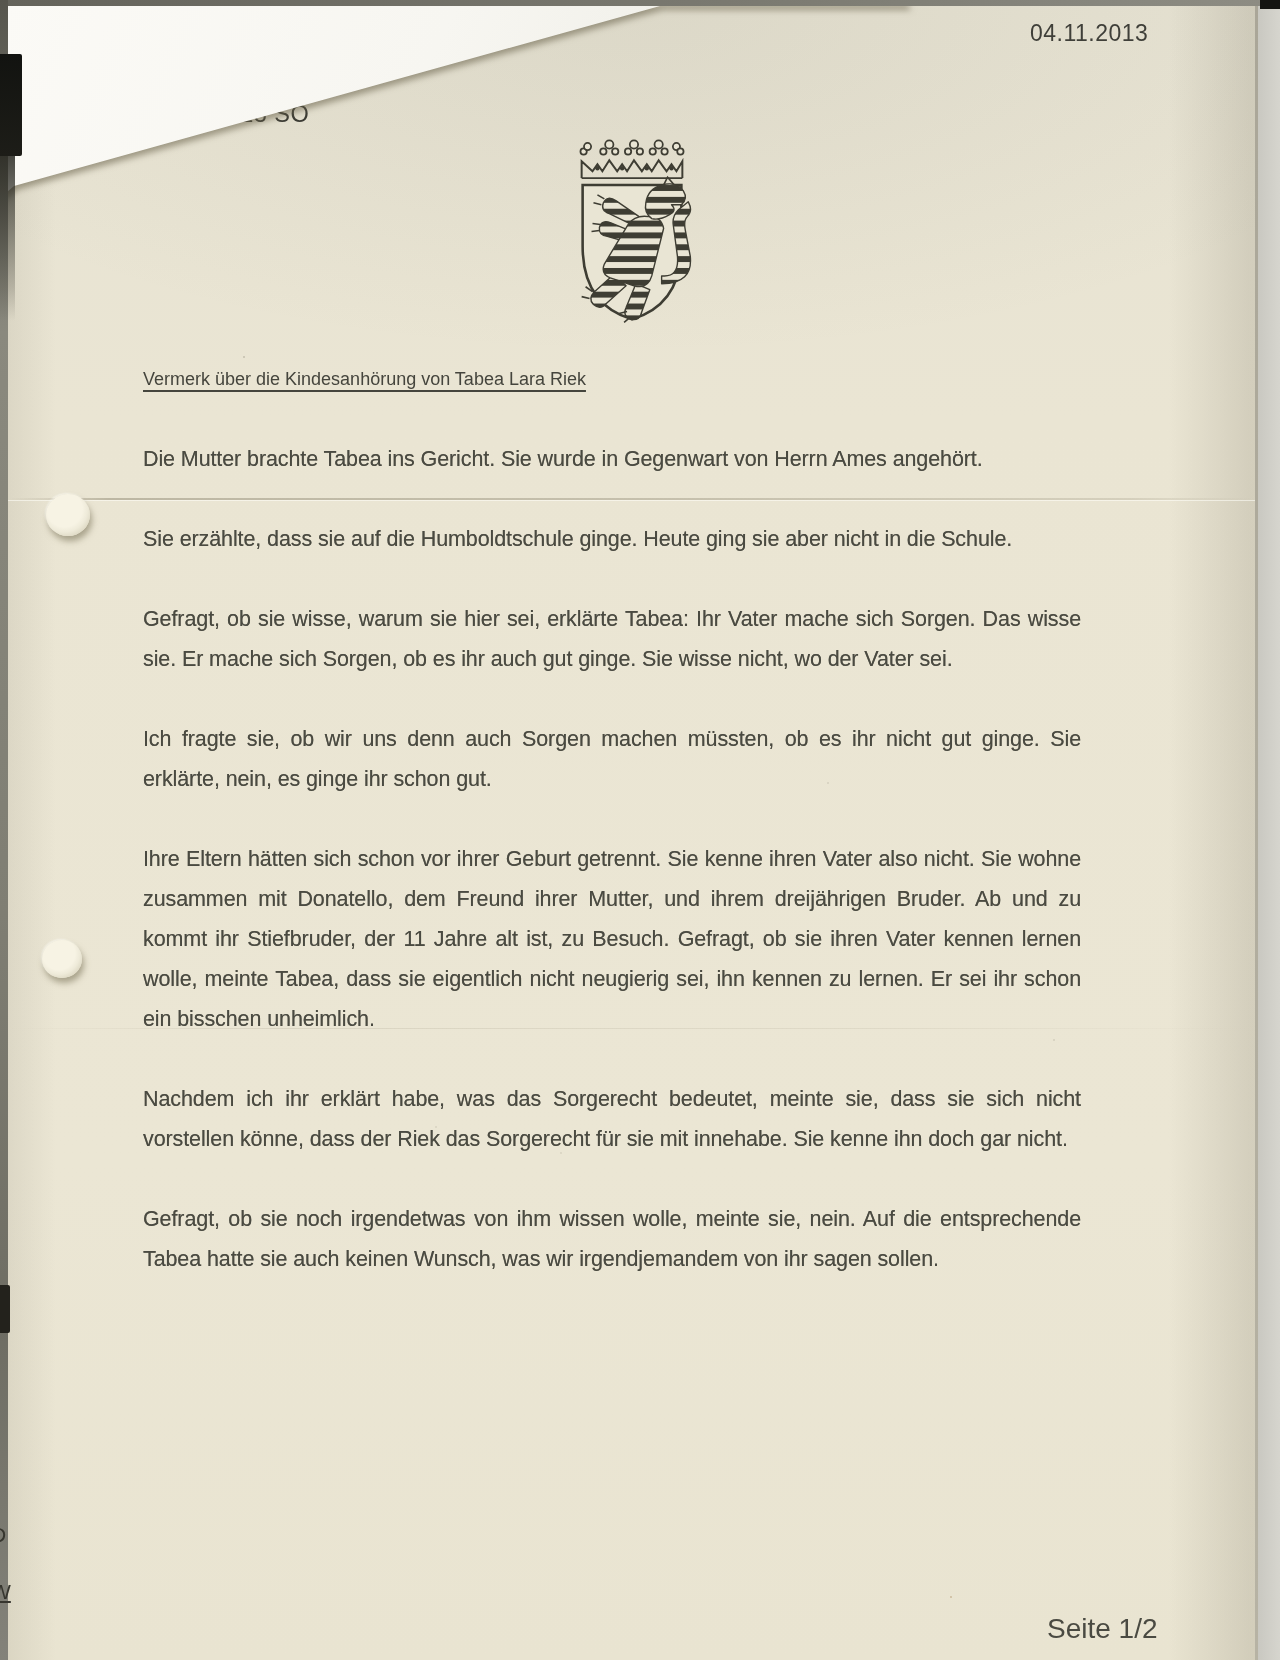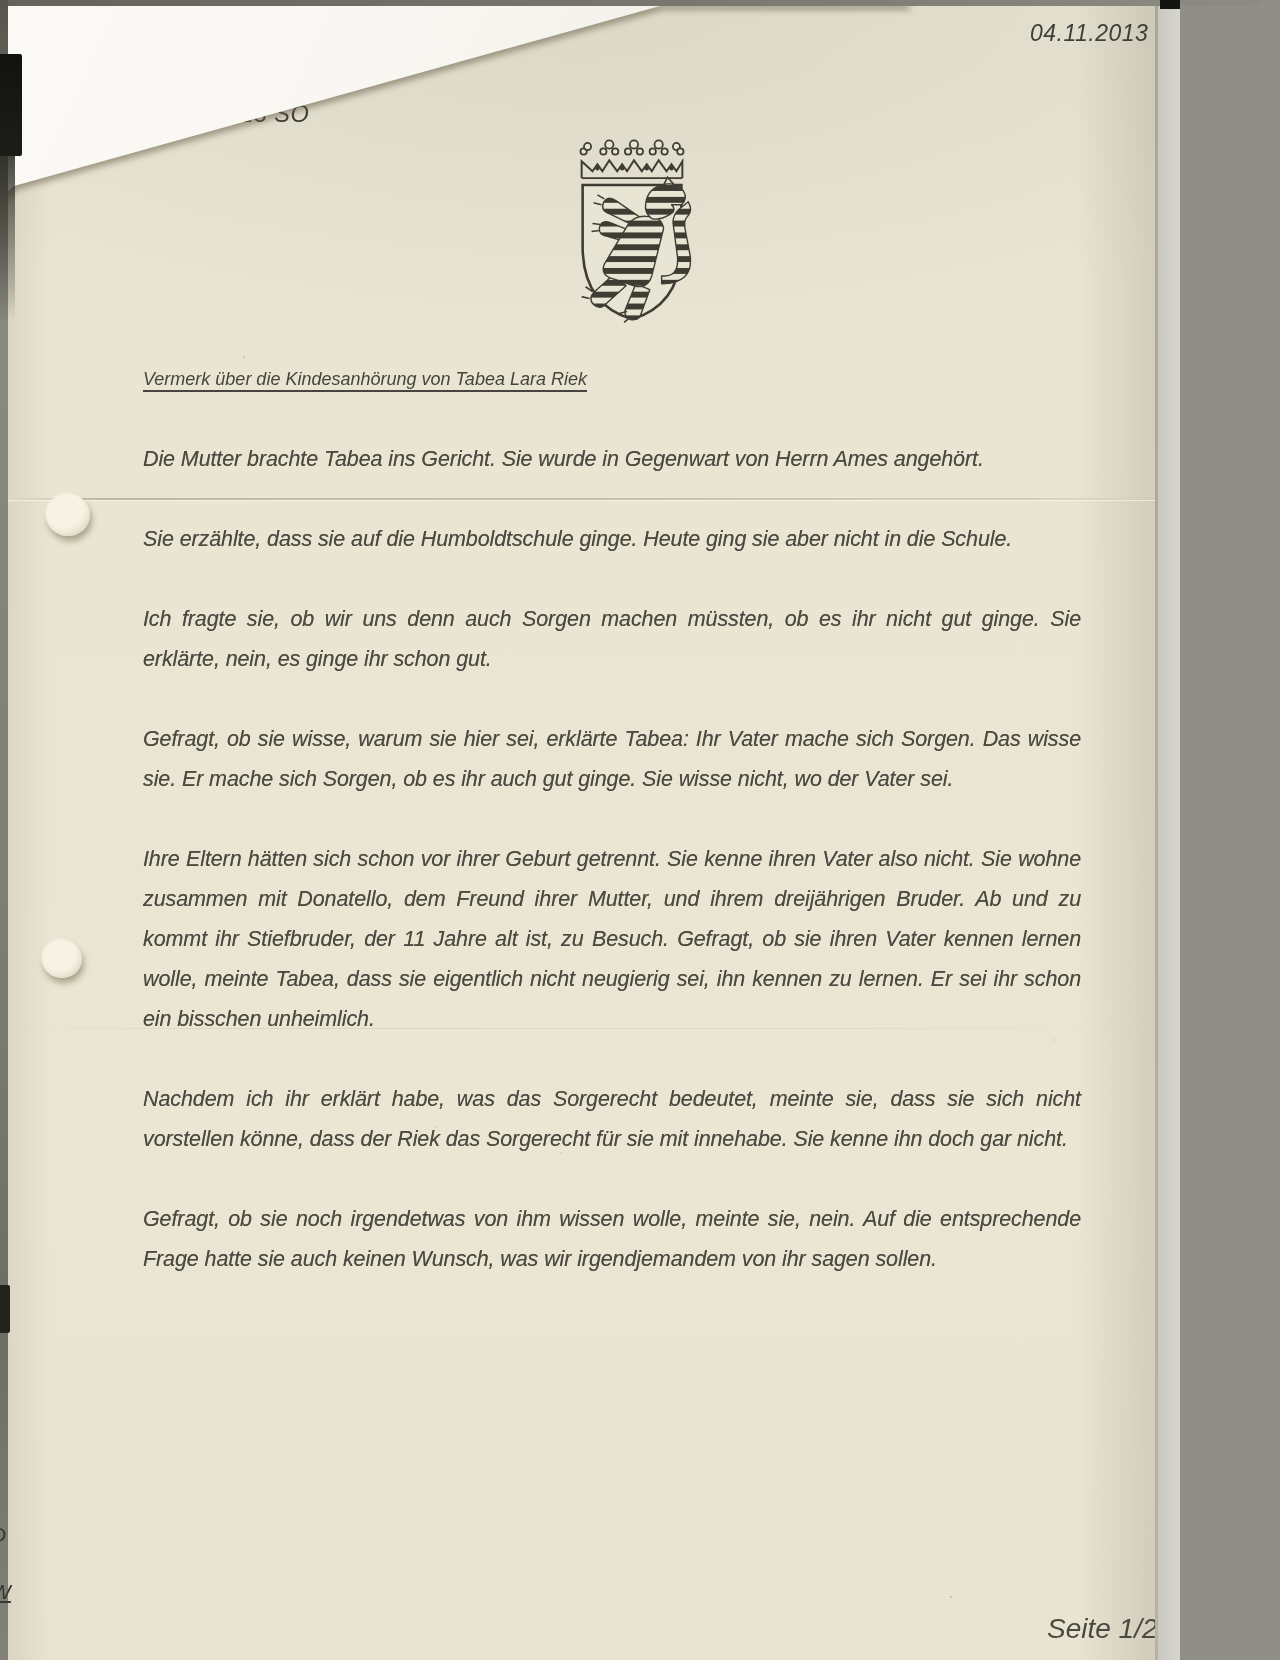--- a/index.html
+++ b/index.html
@@ -2,21 +2,21 @@
 <html lang="de"><head>
 <meta charset="utf-8">
 <style>
   html,body{margin:0;padding:0;}
   body{
     width:1280px;height:1660px;
     background:#8f8e87;
     font-family:"Liberation Sans",sans-serif;
     position:relative;overflow:hidden;
   }
-  .scan{position:absolute;inset:0;width:1180px;height:1660px;font-style:italic;}
+  .scan{position:absolute;inset:0;width:1280px;height:1660px;}
 
   
   .paper{
     position:absolute;left:6px;top:5px;right:24px;bottom:0;
     background:
       radial-gradient(circle 2px at 945px 1592px, rgba(150,110,60,.55), transparent 70%),
       radial-gradient(circle 2px at 238px 352px, rgba(90,85,70,.4), transparent 70%),
       radial-gradient(circle 1.5px at 822px 778px, rgba(90,85,70,.35), transparent 70%),
       radial-gradient(circle 1.5px at 430px 1122px, rgba(90,85,70,.3), transparent 70%),
       radial-gradient(circle 1.5px at 555px 1148px, rgba(90,85,70,.3), transparent 70%),
@@ -194,25 +194,25 @@
       <path d="M52,74 l-7,-4 M49,80 l-8,-2 M48,100 l-8,-1 M47,106 l-8,1"></path>
       <path d="M40,168 l-7,-5 M37,175 l-8,-2 M75,188 l-8,2 M78,194 l-6,5"></path>
       <path d="M112,60 l4,-8 6,7"></path>
     </g>
   </svg>
 
   <div class="text-block">
     <h1 class="doc-title">Vermerk über die Kindesanhörung von Tabea Lara Riek</h1>
     <p class="para">Die Mutter brachte Tabea ins Gericht. Sie wurde in Gegenwart von Herrn Ames angehört.</p>
     <p class="para">Sie erzählte, dass sie auf die Humboldtschule ginge. Heute ging sie aber nicht in die Schule.</p>
+    <p class="para">Gefragt, ob sie wisse, warum sie hier sei, erklärte Tabea: Ihr Vater mache sich Sorgen. Das wisse sie. Er mache sich Sorgen, ob es ihr auch gut ginge. Sie wisse nicht, wo der Vater sei.</p>
     <p class="para">Ich fragte sie, ob wir uns denn auch Sorgen machen müssten, ob es ihr nicht gut ginge. Sie erklärte, nein, es ginge ihr schon gut.</p>
-    <p class="para">Gefragt, ob sie wisse, warum sie hier sei, erklärte Tabea: Ihr Vater mache sich Sorgen. Das wisse sie. Er mache sich Sorgen, ob es ihr auch gut ginge. Sie wisse nicht, wo der Vater sei.</p>
     <p class="para">Ihre Eltern hätten sich schon vor ihrer Geburt getrennt. Sie kenne ihren Vater also nicht. Sie wohne zusammen mit Donatello, dem Freund ihrer Mutter, und ihrem dreijährigen Bruder. Ab und zu kommt ihr Stiefbruder, der 11 Jahre alt ist, zu Besuch. Gefragt, ob sie ihren Vater ken­nen lernen wolle, meinte Tabea, dass sie eigentlich nicht neugierig sei, ihn kennen zu lernen. Er sei ihr schon ein bisschen unheimlich.</p>
     <p class="para">Nachdem ich ihr erklärt habe, was das Sorgerecht bedeutet, meinte sie, dass sie sich nicht vorstellen könne, dass der Riek das Sorgerecht für sie mit innehabe. Sie kenne ihn doch gar nicht.</p>
-    <p class="para">Gefragt, ob sie noch irgendetwas von ihm wissen wolle, meinte sie, nein. Auf die entsprechende Frage hatte sie auch keinen Wunsch, was wir irgendjemandem von ihr sagen sollen.</p>
+    <p class="para">Gefragt, ob sie noch irgendetwas von ihm wissen wolle, meinte sie, nein. Auf die entsprechende Tabea hatte sie auch keinen Wunsch, was wir irgendjemandem von ihr sagen sollen.</p>
   </div>
 
   <div class="page-footer">Seite 1/2</div>
 
   <div class="fold-wrap">
     <div class="fold"></div>
   </div>
 
   <div class="left-strip"></div>
   <div class="left-black-block"></div>

